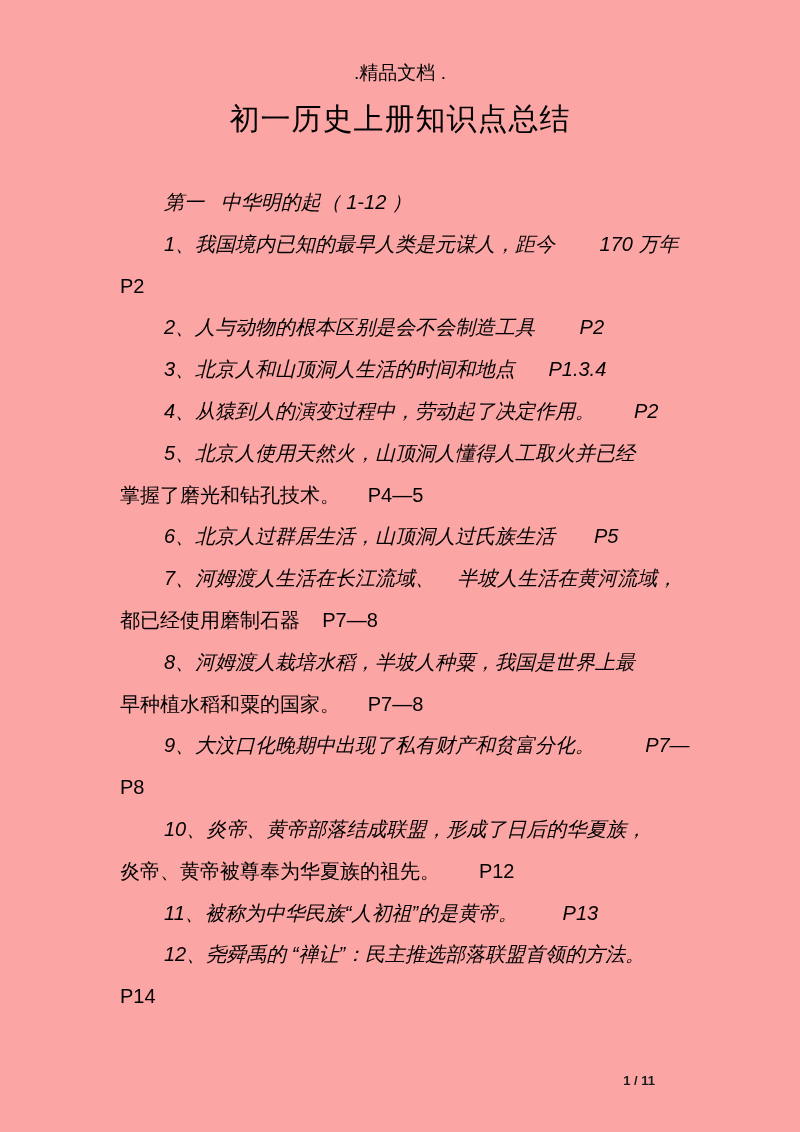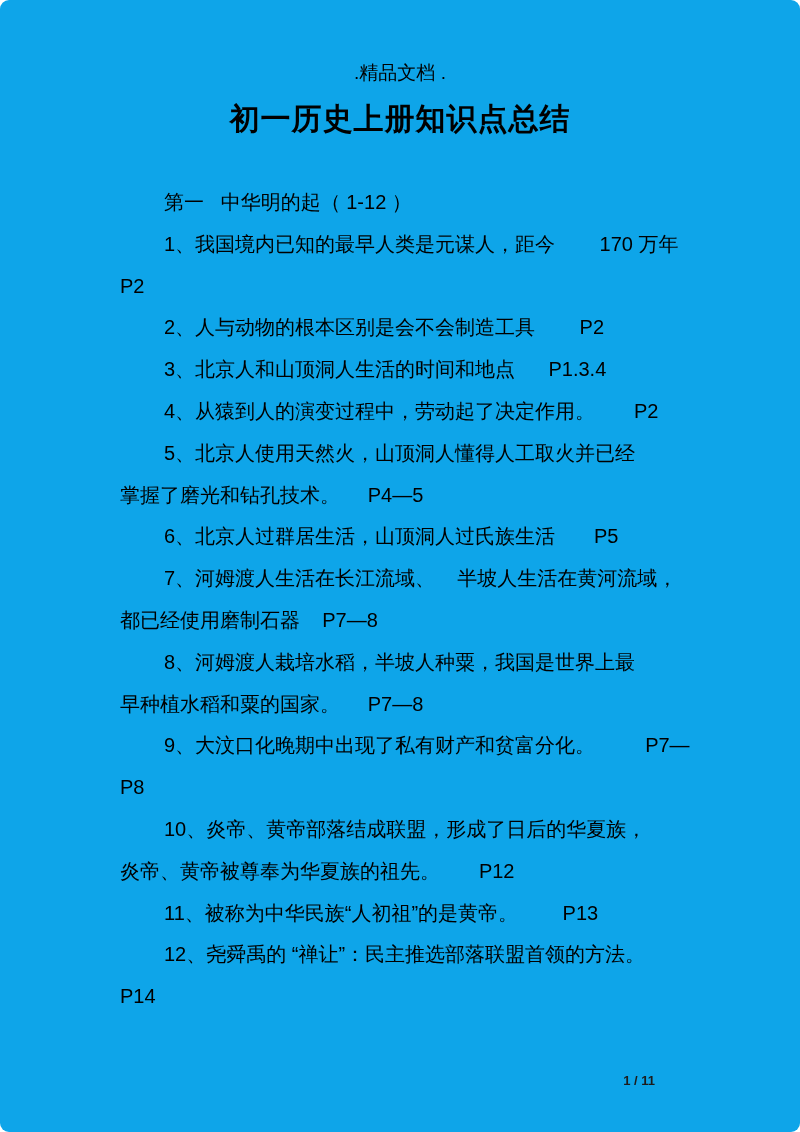--- a/index.html
+++ b/index.html
@@ -5,51 +5,51 @@
   html, body { margin: 0; padding: 0; }
   body {
     width: 800px; height: 1132px;
     background: #ffffff;
     font-family: "Liberation Sans", "DejaVu Sans", sans-serif;
     color: #000000;
     position: relative;
     overflow: hidden;
   }
   .page {
-    position: absolute; inset: 0; background: #0ea5e9; border-radius: 9px;
+    position: absolute; inset: 0; background: #fca5a5;
   }
   .header-note {
     position: absolute;
     top: 60px; left: 0; width: 800px;
     text-align: center;
     font-size: 19px;
     color: #000000;
     white-space: pre;
   }
   .doc-title {
     position: absolute;
     top: 99px; left: 0; width: 800px;
     text-align: center;
     font-size: 30px;
-    font-weight: 700;
+    font-weight: 400;
     letter-spacing: 1px;
     color: #000000;
     white-space: pre;
   }
   .body-text {
     position: absolute;
     left: 120px; top: 182px;
     width: 570px;
     font-size: 20px;
     line-height: 41.8px;
     white-space: pre;
     color: #000000;
   }
   .body-text .line { height: 41.8px; }
-  .body-text .line.indent { padding-left: 44px; }
+  .body-text .line.indent { padding-left: 44px; font-style: italic; }
   .footer {
     position: absolute;
     top: 1038px; right: 145px;
     text-align: right;
     font-size: 13px;
     line-height: 17px;
     font-weight: bold;
     color: #1c1c1c;
     white-space: pre;
   }

